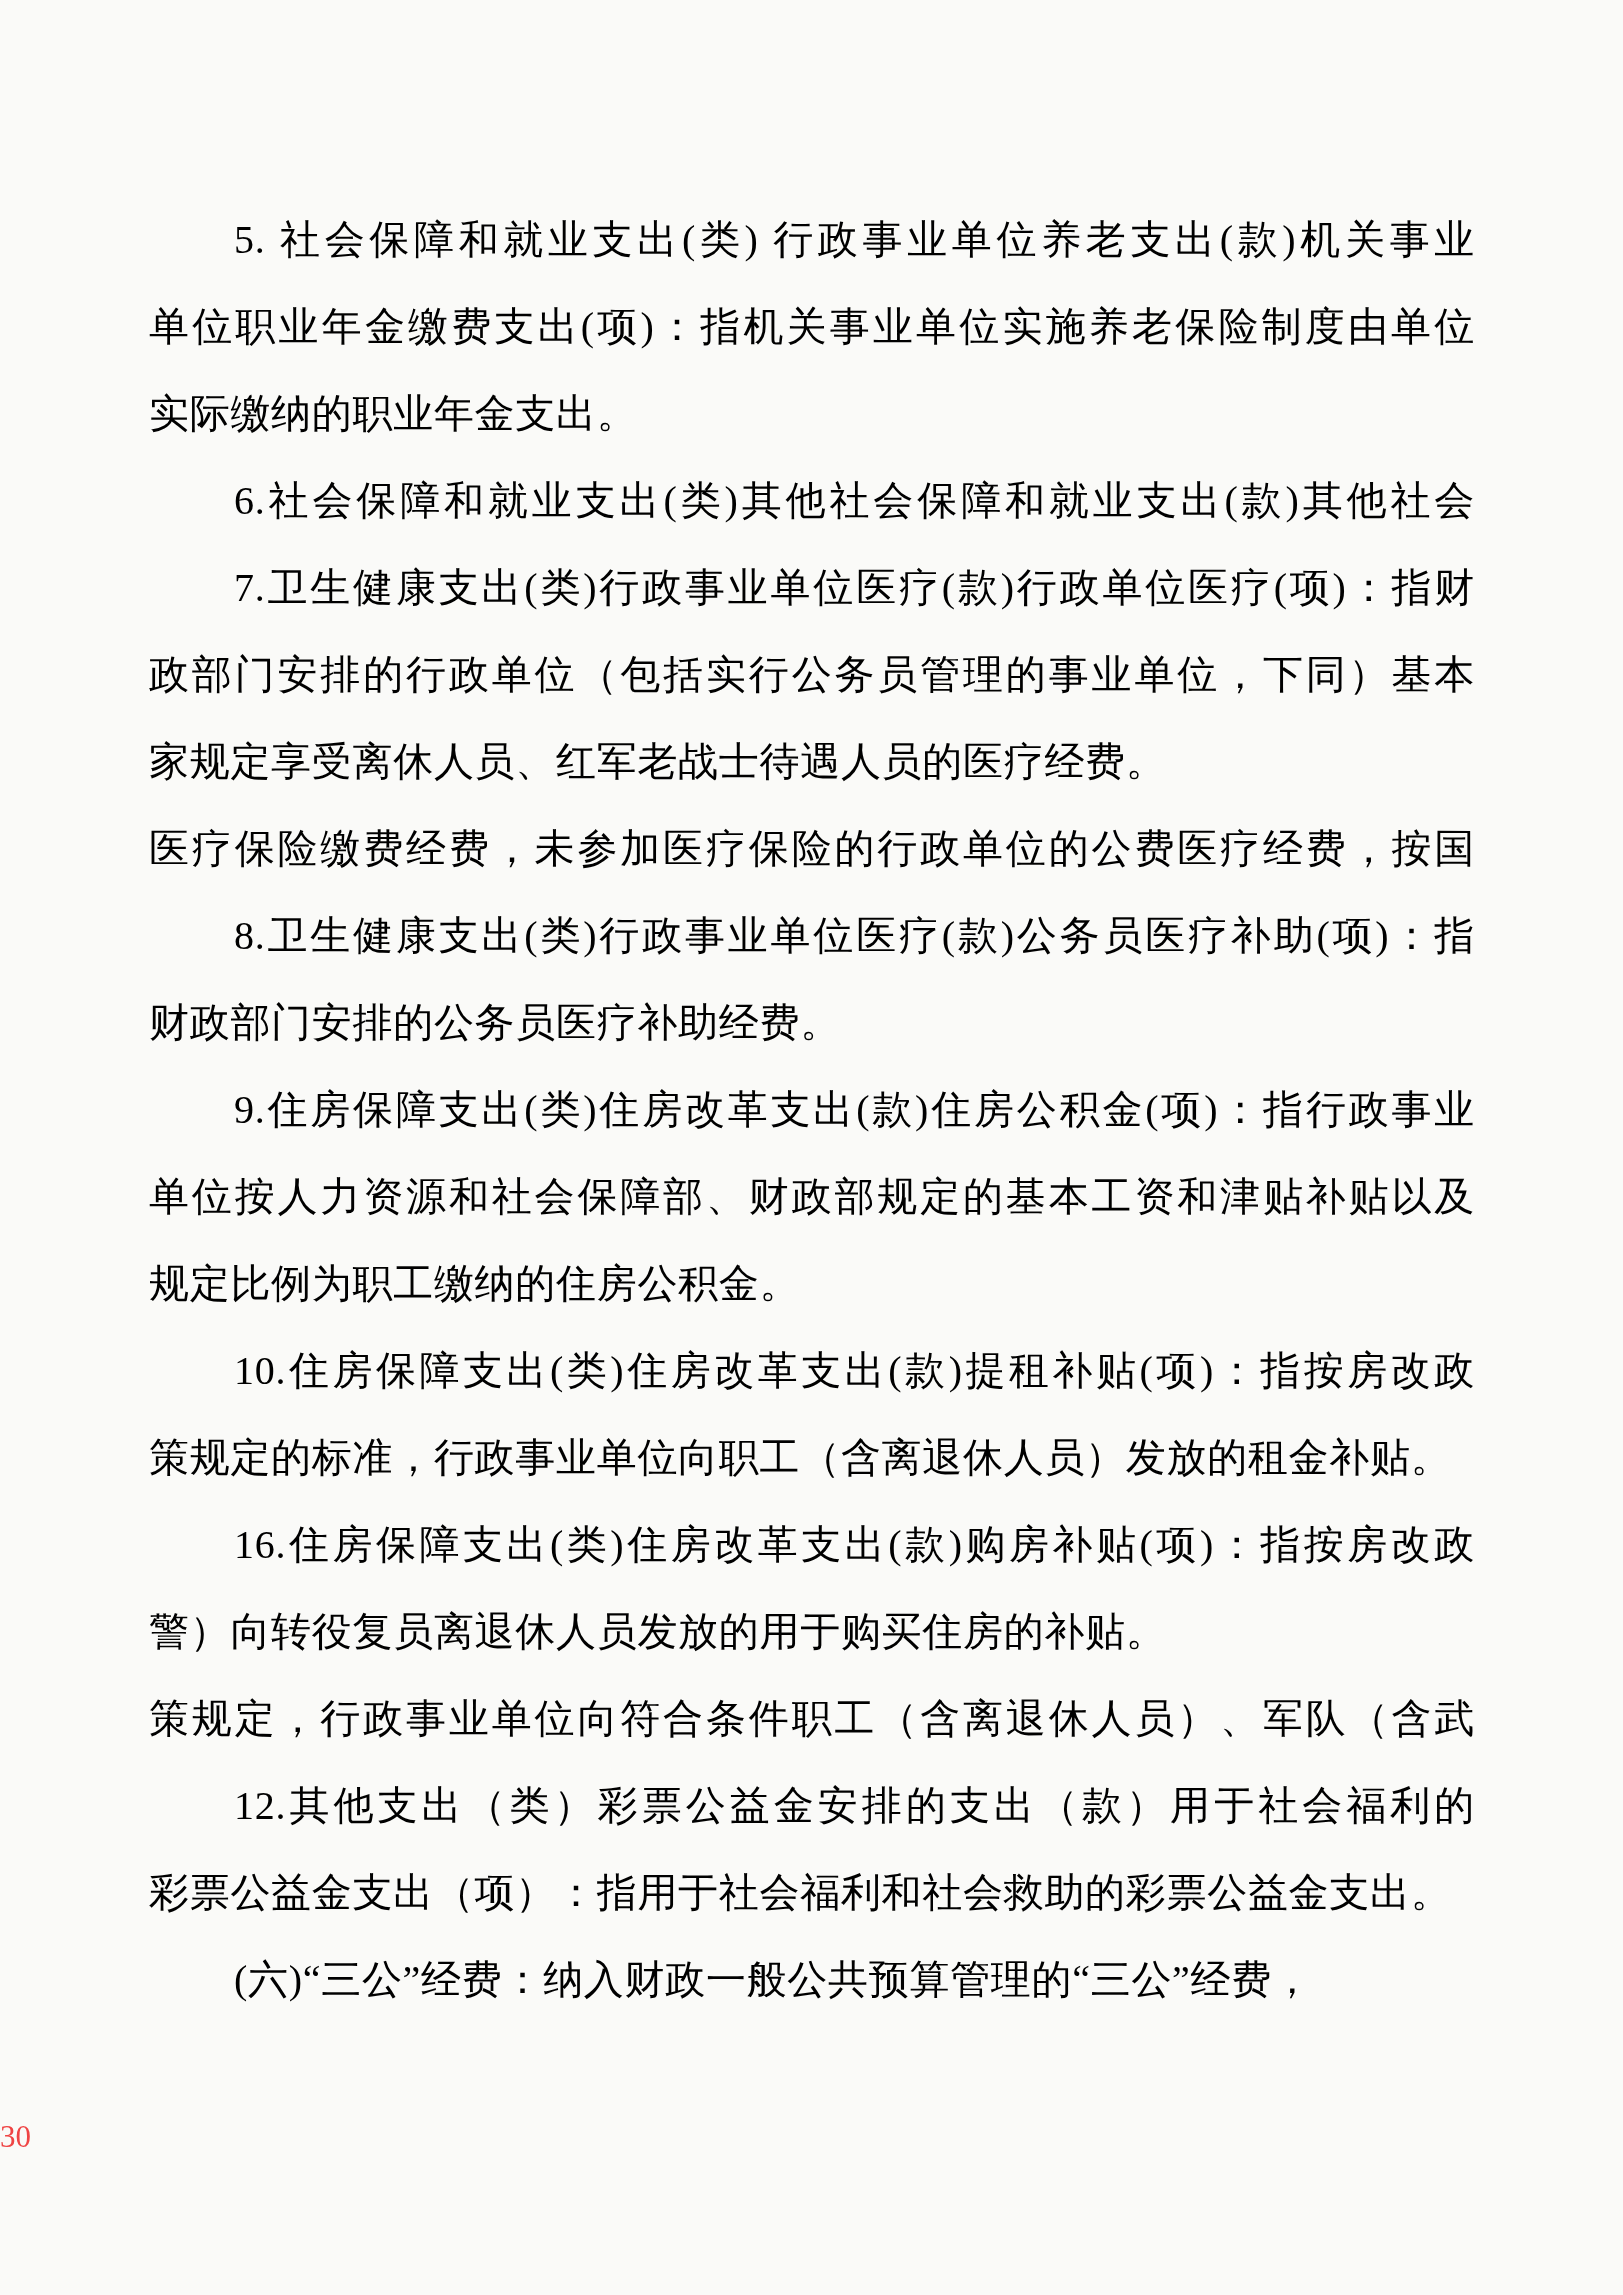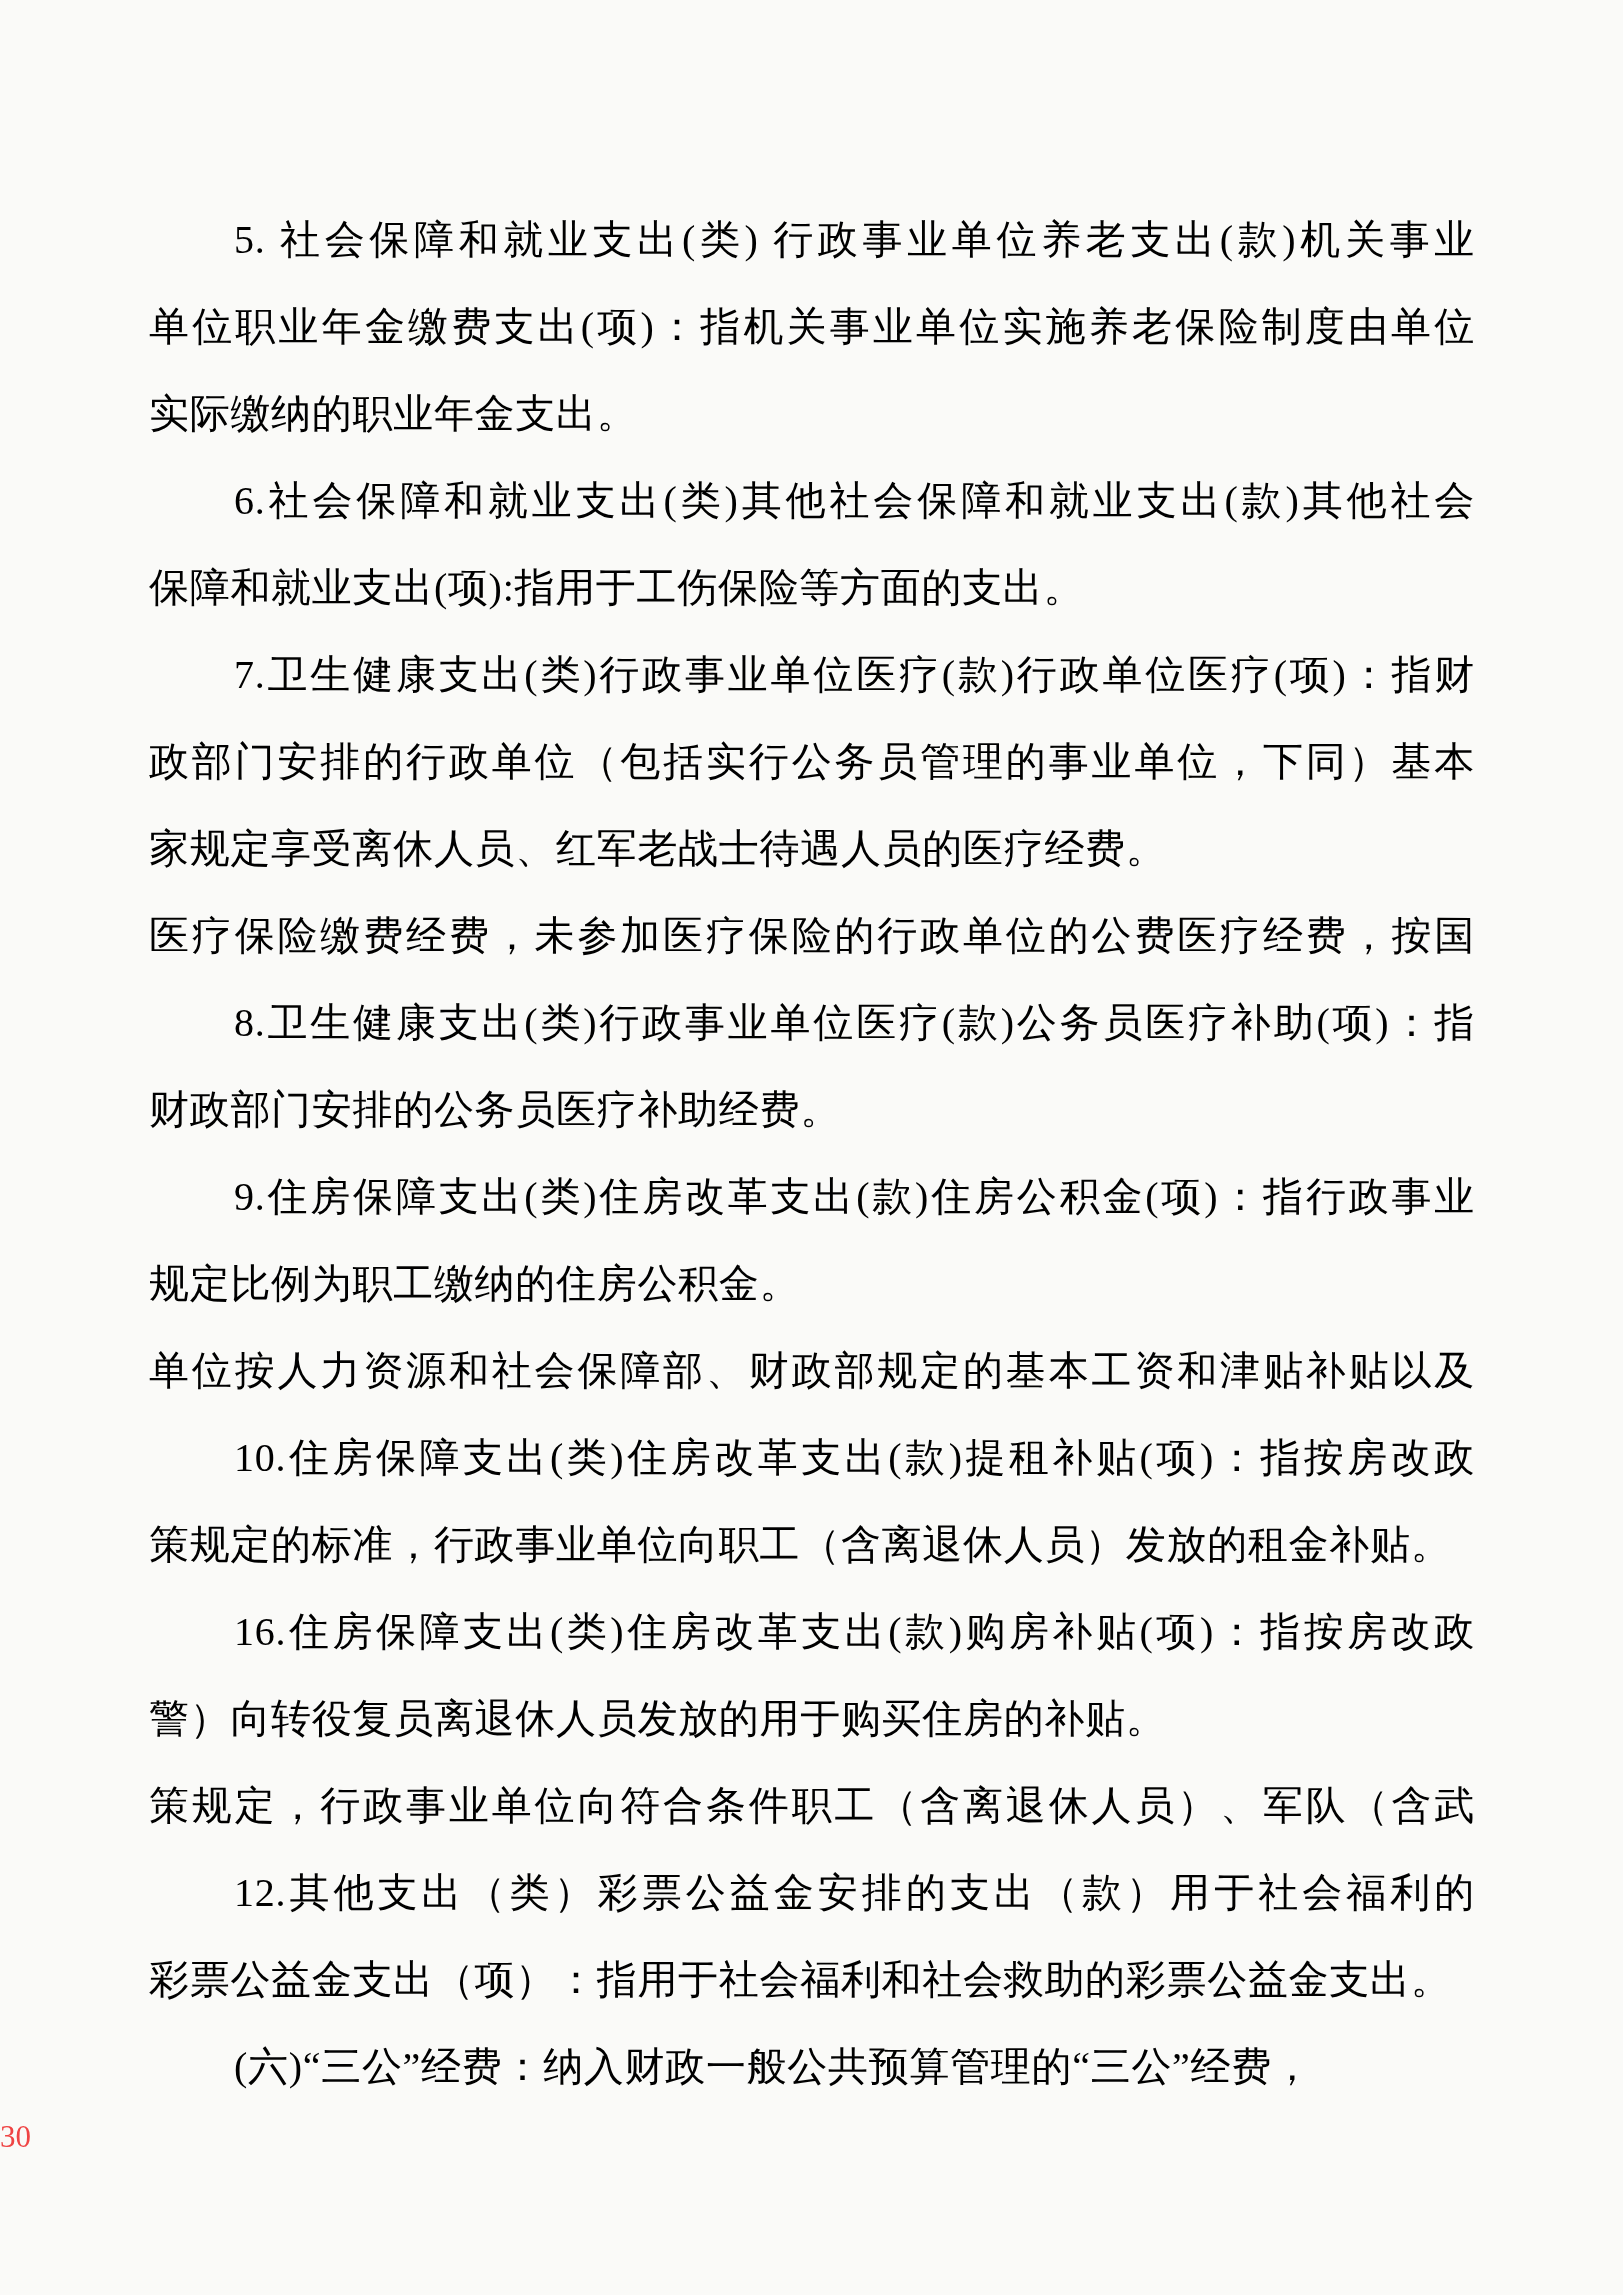--- a/index.html
+++ b/index.html
@@ -63,39 +63,38 @@
   <div class="doc-body">
 
     <p class="para">
       <span class="ln first">5. 社会保障和就业支出(类) 行政事业单位养老支出(款)机关事业</span>
       <span class="ln">单位职业年金缴费支出(项)：指机关事业单位实施养老保险制度由单位</span>
       <span class="ln end">实际缴纳的职业年金支出。</span>
     </p>
 
     <p class="para">
       <span class="ln first">6.社会保障和就业支出(类)其他社会保障和就业支出(款)其他社会</span>
-      <span class="ln end">保障和就业支出(项):指用于工伤保险等方面的支出。</span>
     </p>
 
     <p class="para">
       <span class="ln first">7.卫生健康支出(类)行政事业单位医疗(款)行政单位医疗(项)：指财</span>
       <span class="ln">政部门安排的行政单位（包括实行公务员管理的事业单位，下同）基本</span>
       <span class="ln end">家规定享受离休人员、红军老战士待遇人员的医疗经费。</span>
       <span class="ln">医疗保险缴费经费，未参加医疗保险的行政单位的公费医疗经费，按国</span>
     </p>
 
     <p class="para">
       <span class="ln first">8.卫生健康支出(类)行政事业单位医疗(款)公务员医疗补助(项)：指</span>
       <span class="ln end">财政部门安排的公务员医疗补助经费。</span>
     </p>
 
     <p class="para">
       <span class="ln first">9.住房保障支出(类)住房改革支出(款)住房公积金(项)：指行政事业</span>
+      <span class="ln">单位按人力资源和社会保障部、财政部规定的基本工资和津贴补贴以及</span>
       <span class="ln end">规定比例为职工缴纳的住房公积金。</span>
-      <span class="ln">单位按人力资源和社会保障部、财政部规定的基本工资和津贴补贴以及</span>
     </p>
 
     <p class="para">
       <span class="ln first">10.住房保障支出(类)住房改革支出(款)提租补贴(项)：指按房改政</span>
       <span class="ln end">策规定的标准，行政事业单位向职工（含离退休人员）发放的租金补贴。</span>
     </p>
 
     <p class="para">
       <span class="ln first">16.住房保障支出(类)住房改革支出(款)购房补贴(项)：指按房改政</span>
       <span class="ln end">警）向转役复员离退休人员发放的用于购买住房的补贴。</span>

